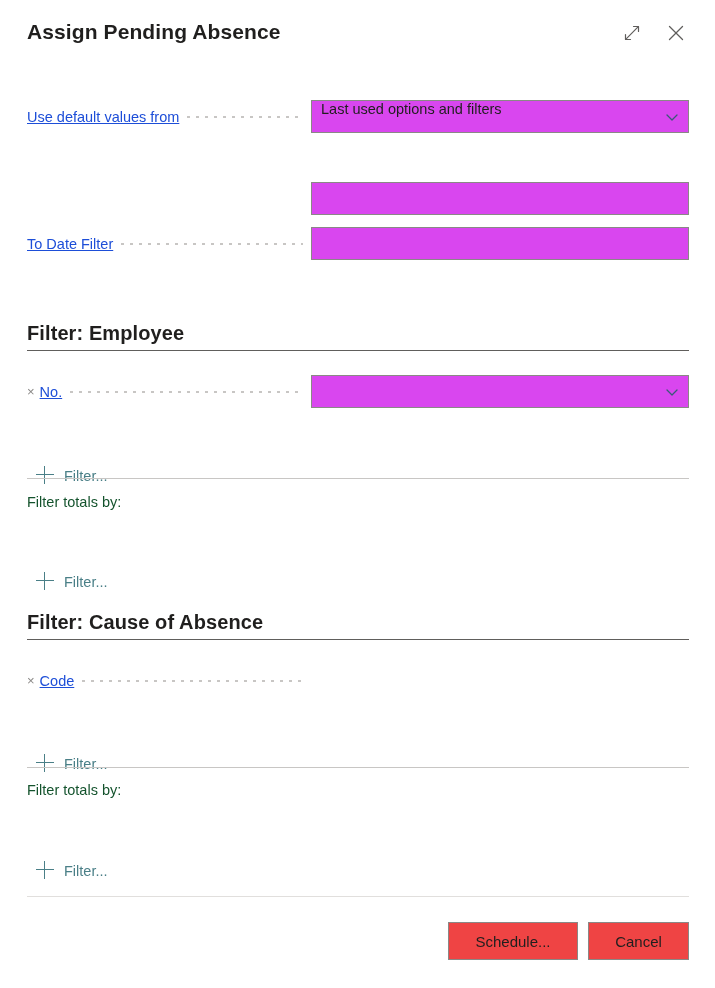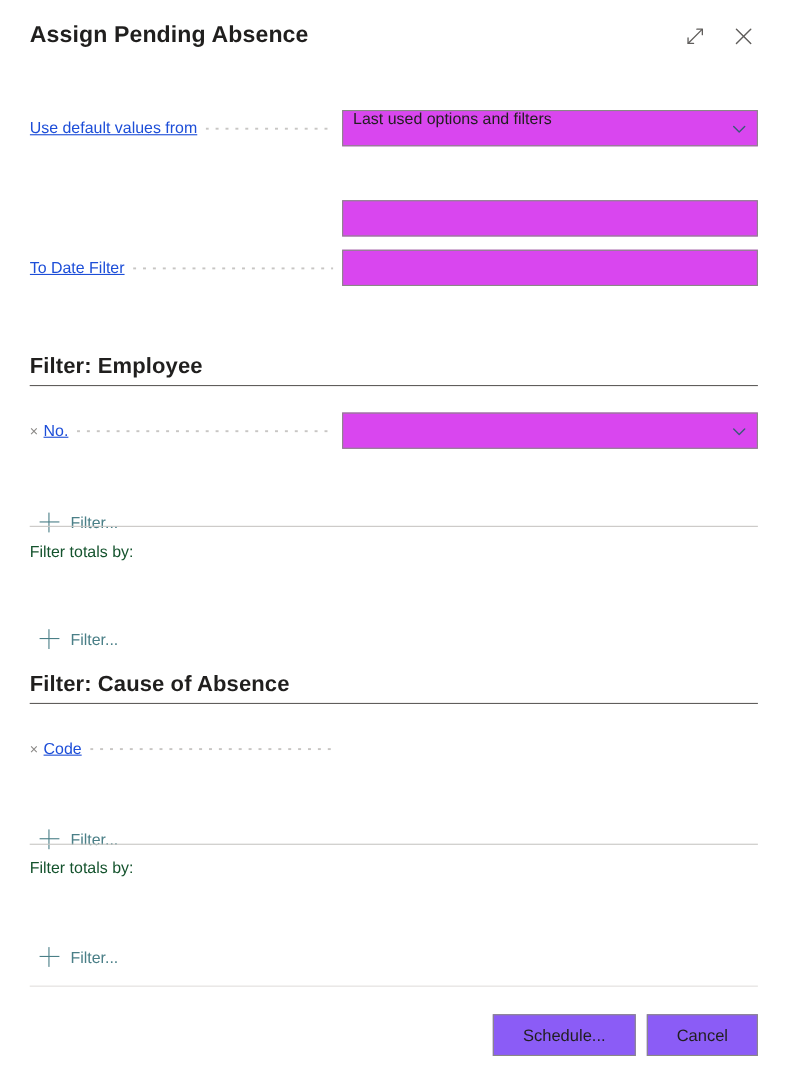--- a/index.html
+++ b/index.html
@@ -210,21 +210,21 @@
     justify-content: flex-end;
     align-items: center;
     gap: 10px;
     padding-right: 26px;
     box-sizing: border-box;
   }
   .btn {
     height: 38px;
     box-sizing: border-box;
     border: 1px solid #8a8886;
-    background: #8b5cf6;
+    background: #ef4444;
     font-family: "Liberation Sans", sans-serif;
     font-size: 15px;
     color: #201f1e;
     cursor: pointer;
     display: flex;
     align-items: center;
     justify-content: center;
     padding: 4px;
   }
   .btn-schedule { width: 130px; }

